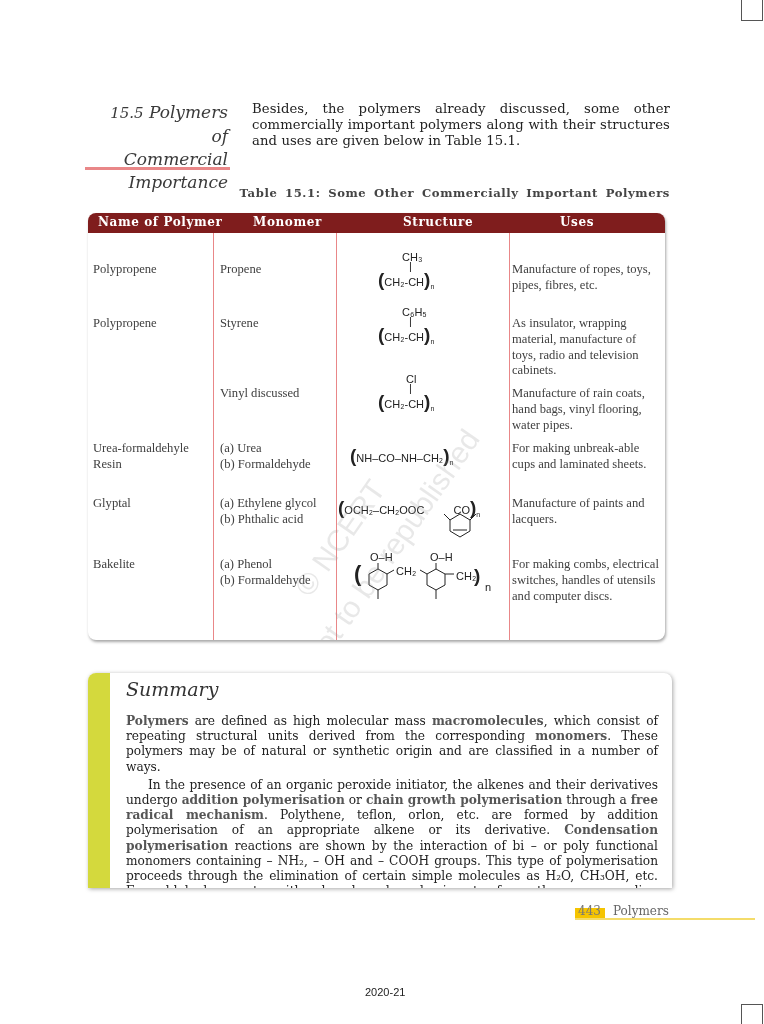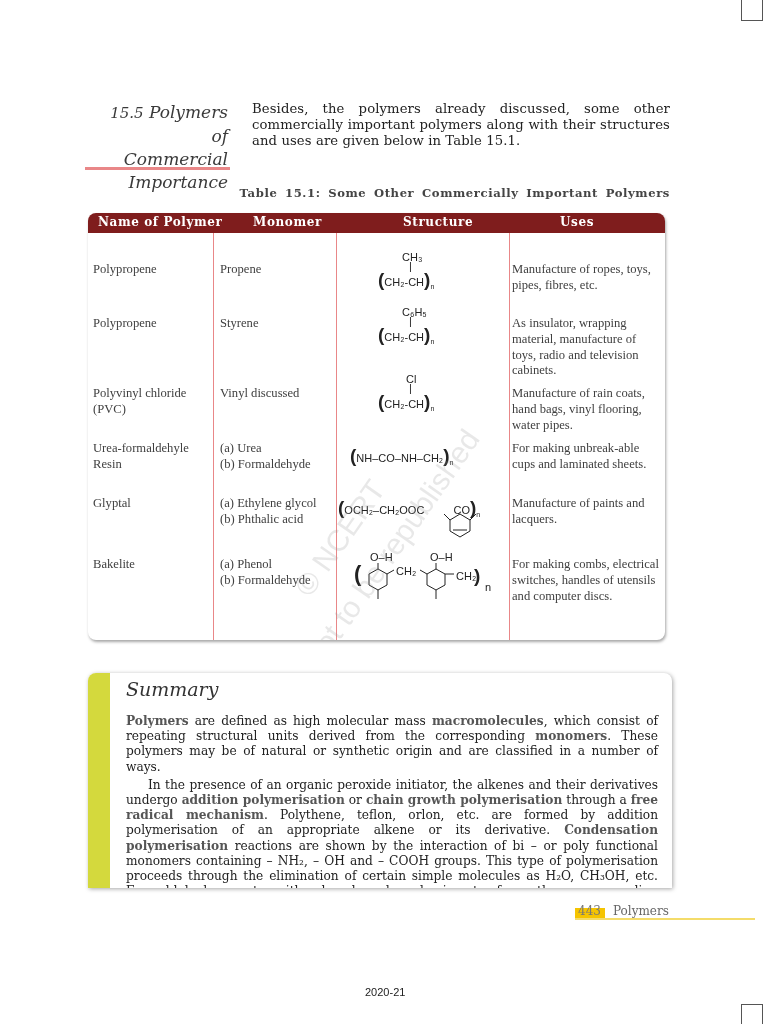--- a/index.html
+++ b/index.html
@@ -96,24 +96,20 @@
   <div class="cell" style="left:132px;top:103px">
       <div>Styrene</div>
     </div>
   <div class="chem" style="left:290px;top:93px">
     <div style="padding-left:24px">C₆H₅</div>
     <div style="padding-left:31px;line-height:6px">|</div>
     <div><span class="paren">(</span><span>CH₂-CH</span><span class="paren">)</span><sub>n</sub></div>
   </div>
   <div class="cell use" style="left:424px;top:103px">As insulator, wrapping material, manufacture of toys, radio and television cabinets.</div>
 
-  <div class="cell" style="left:5px;top:173px">
-      <div>Polyvinyl chloride</div>
-      <div>(PVC)</div>
-    </div>
   <div class="cell" style="left:132px;top:173px">
       <div>Vinyl discussed</div>
     </div>
   <div class="chem" style="left:290px;top:160px">
     <div style="padding-left:28px">Cl</div>
     <div style="padding-left:31px;line-height:6px">|</div>
     <div><span class="paren">(</span><span>CH₂-CH</span><span class="paren">)</span><sub>n</sub></div>
   </div>
   <div class="cell use" style="left:424px;top:173px">Manufacture of rain coats, hand bags, vinyl flooring, water pipes.</div>
 

